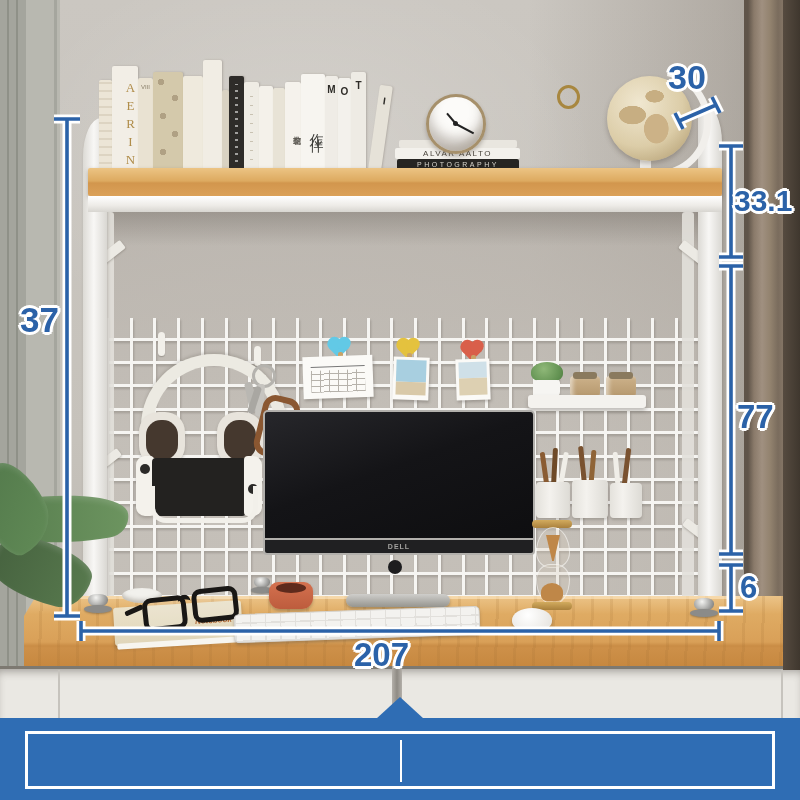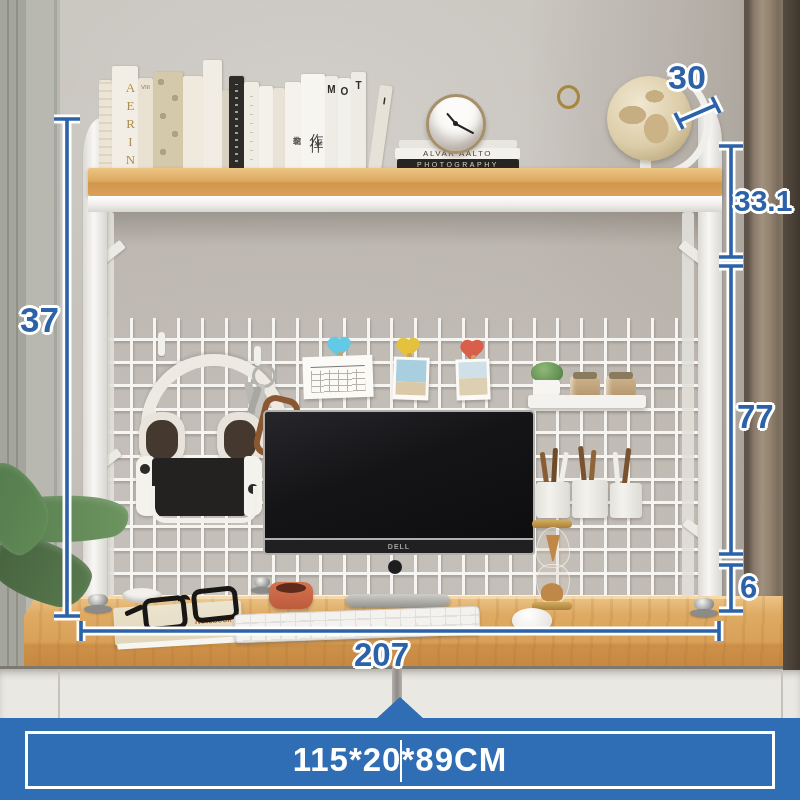--- a/index.html
+++ b/index.html
@@ -401,17 +401,16 @@
   <div class="abs dim-label" style="left:20px;top:300px;font-size:35px">37</div>
   <div class="abs dim-label" style="left:668px;top:58px;font-size:34px">30</div>
   <div class="abs dim-label" style="left:734px;top:184px;font-size:30px">33.1</div>
   <div class="abs dim-label" style="left:737px;top:398px;font-size:33px">77</div>
   <div class="abs dim-label" style="left:740px;top:570px;font-size:31px">6</div>
   <div class="abs dim-label" style="left:354px;top:636px;font-size:33px">207</div>
 
   <div class="abs banner-notch"></div>
   <div class="abs banner"></div>
   <div class="abs banner-box">
-    <div class="banner-text banner-size">115*20*89CM</div>
   </div>
   <div class="abs banner-divider"></div>
 
 </div>
 
 </body></html>

